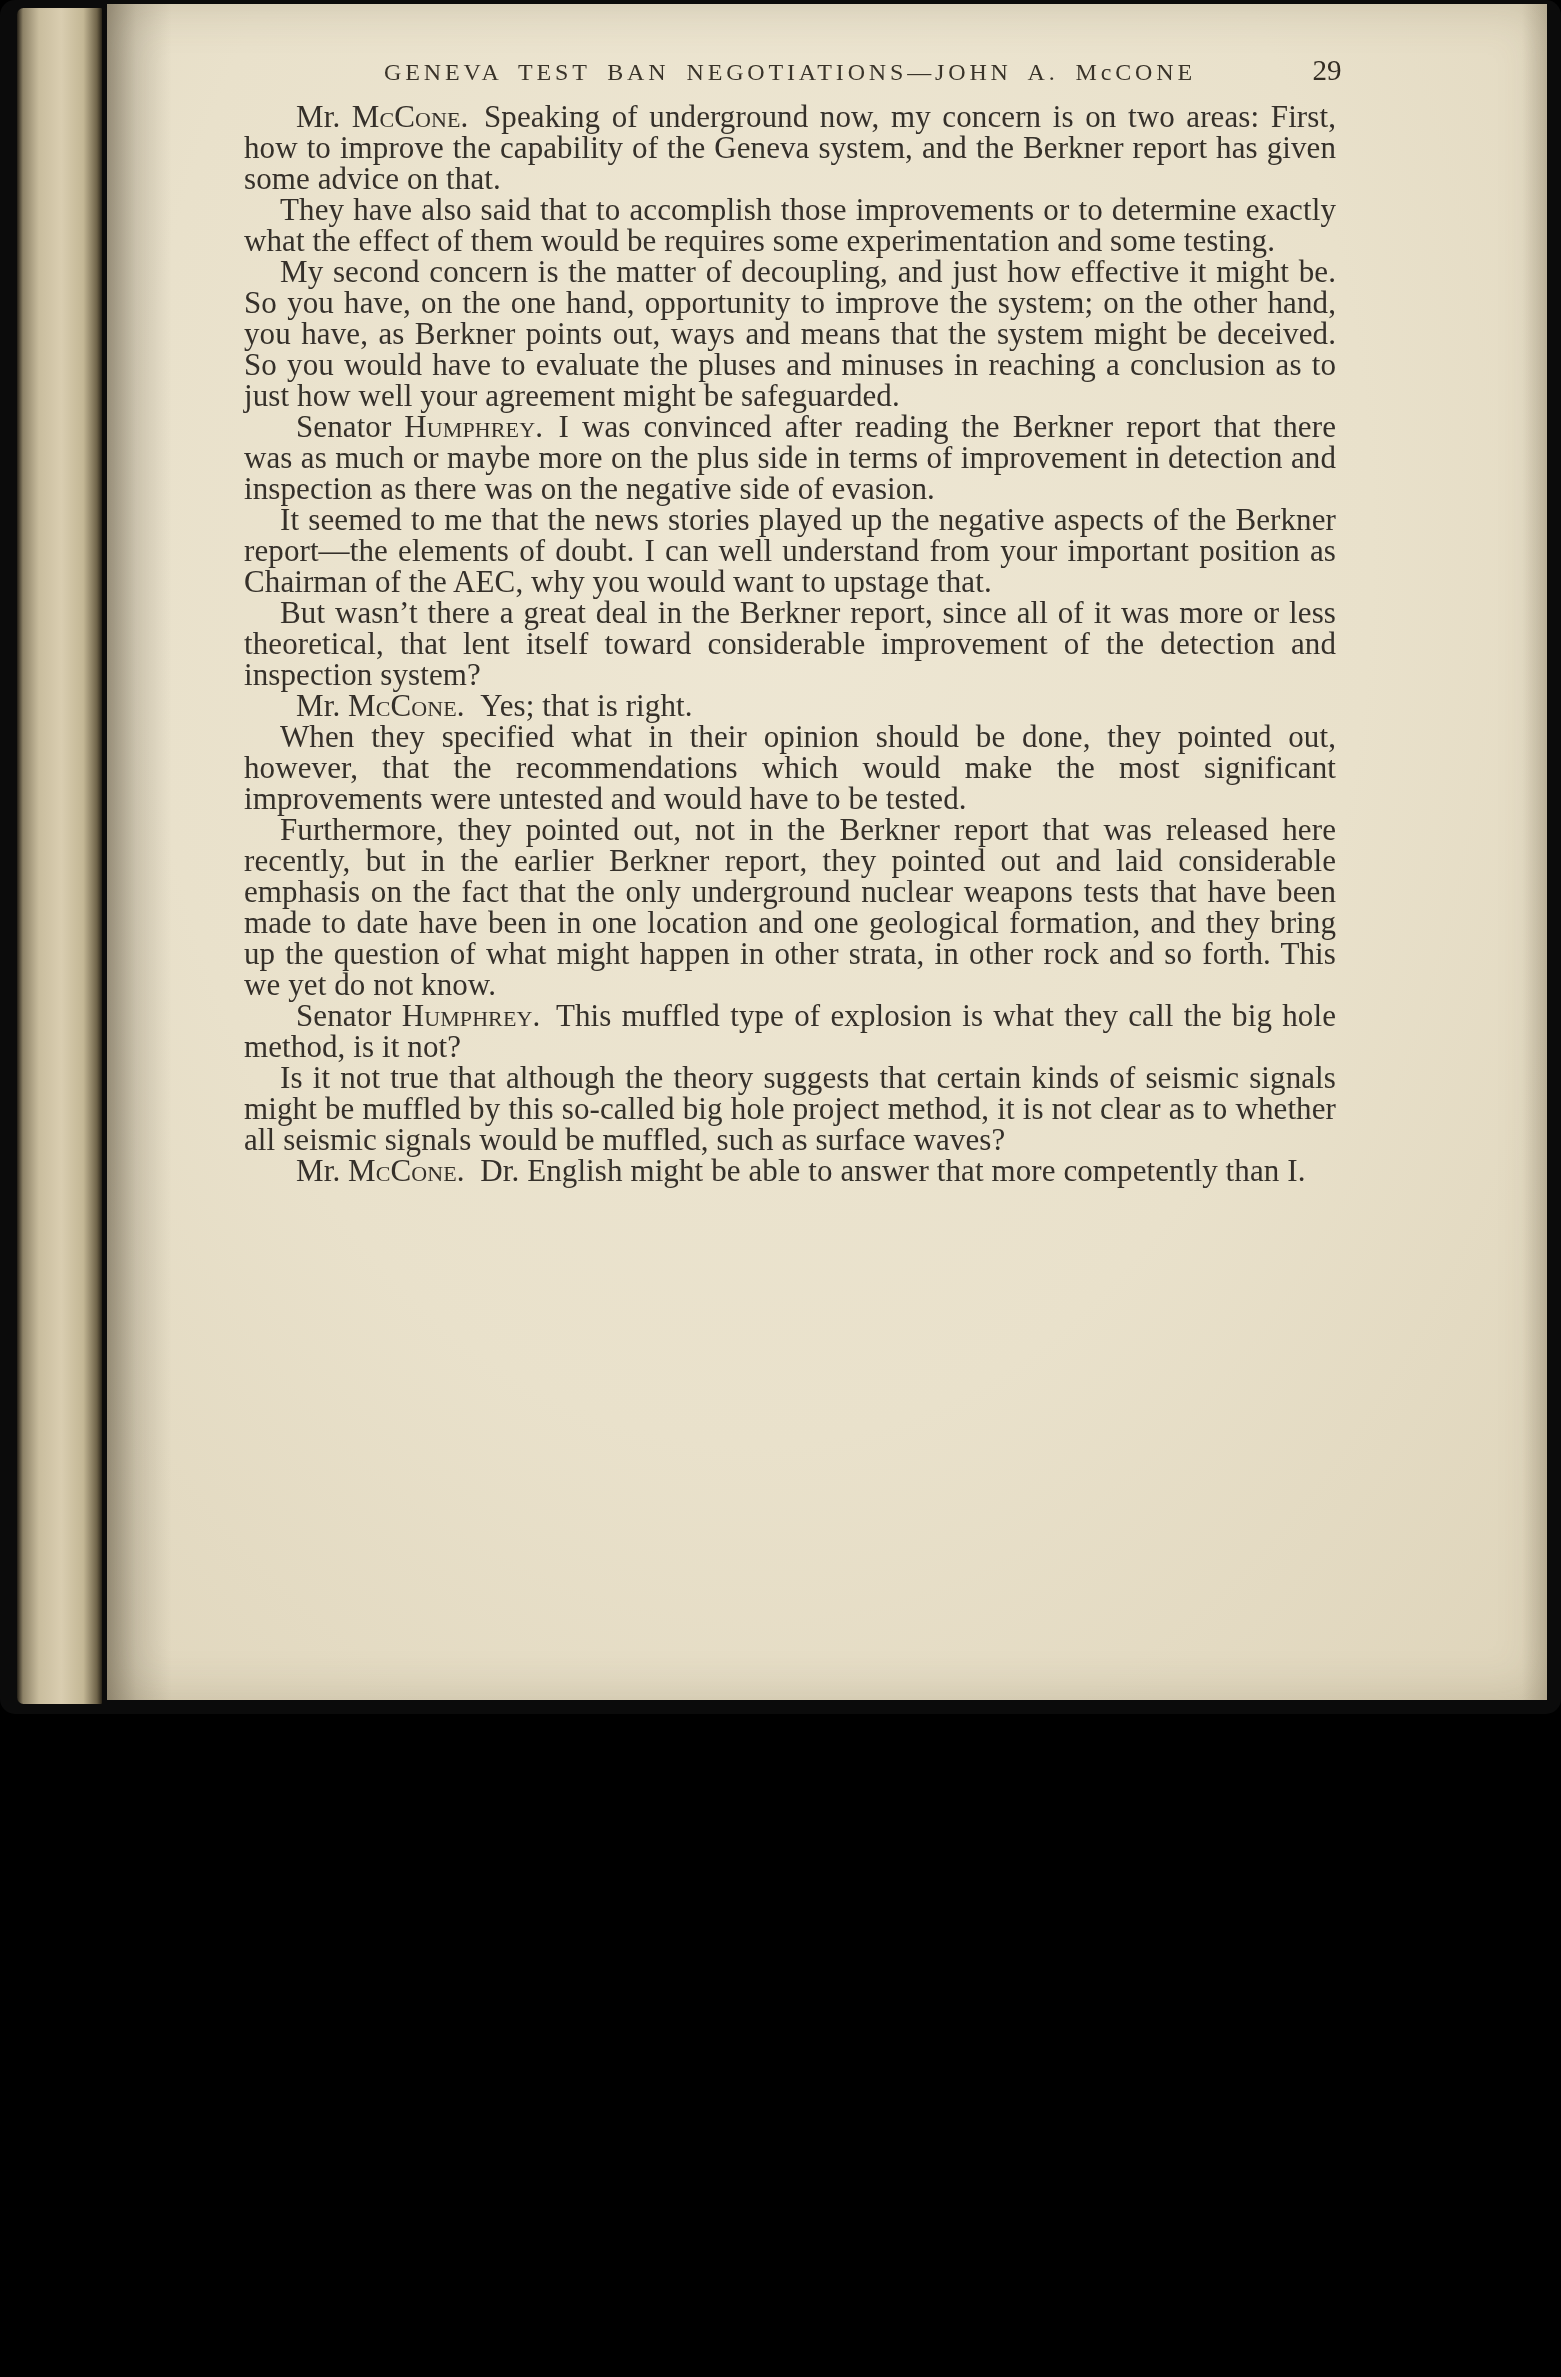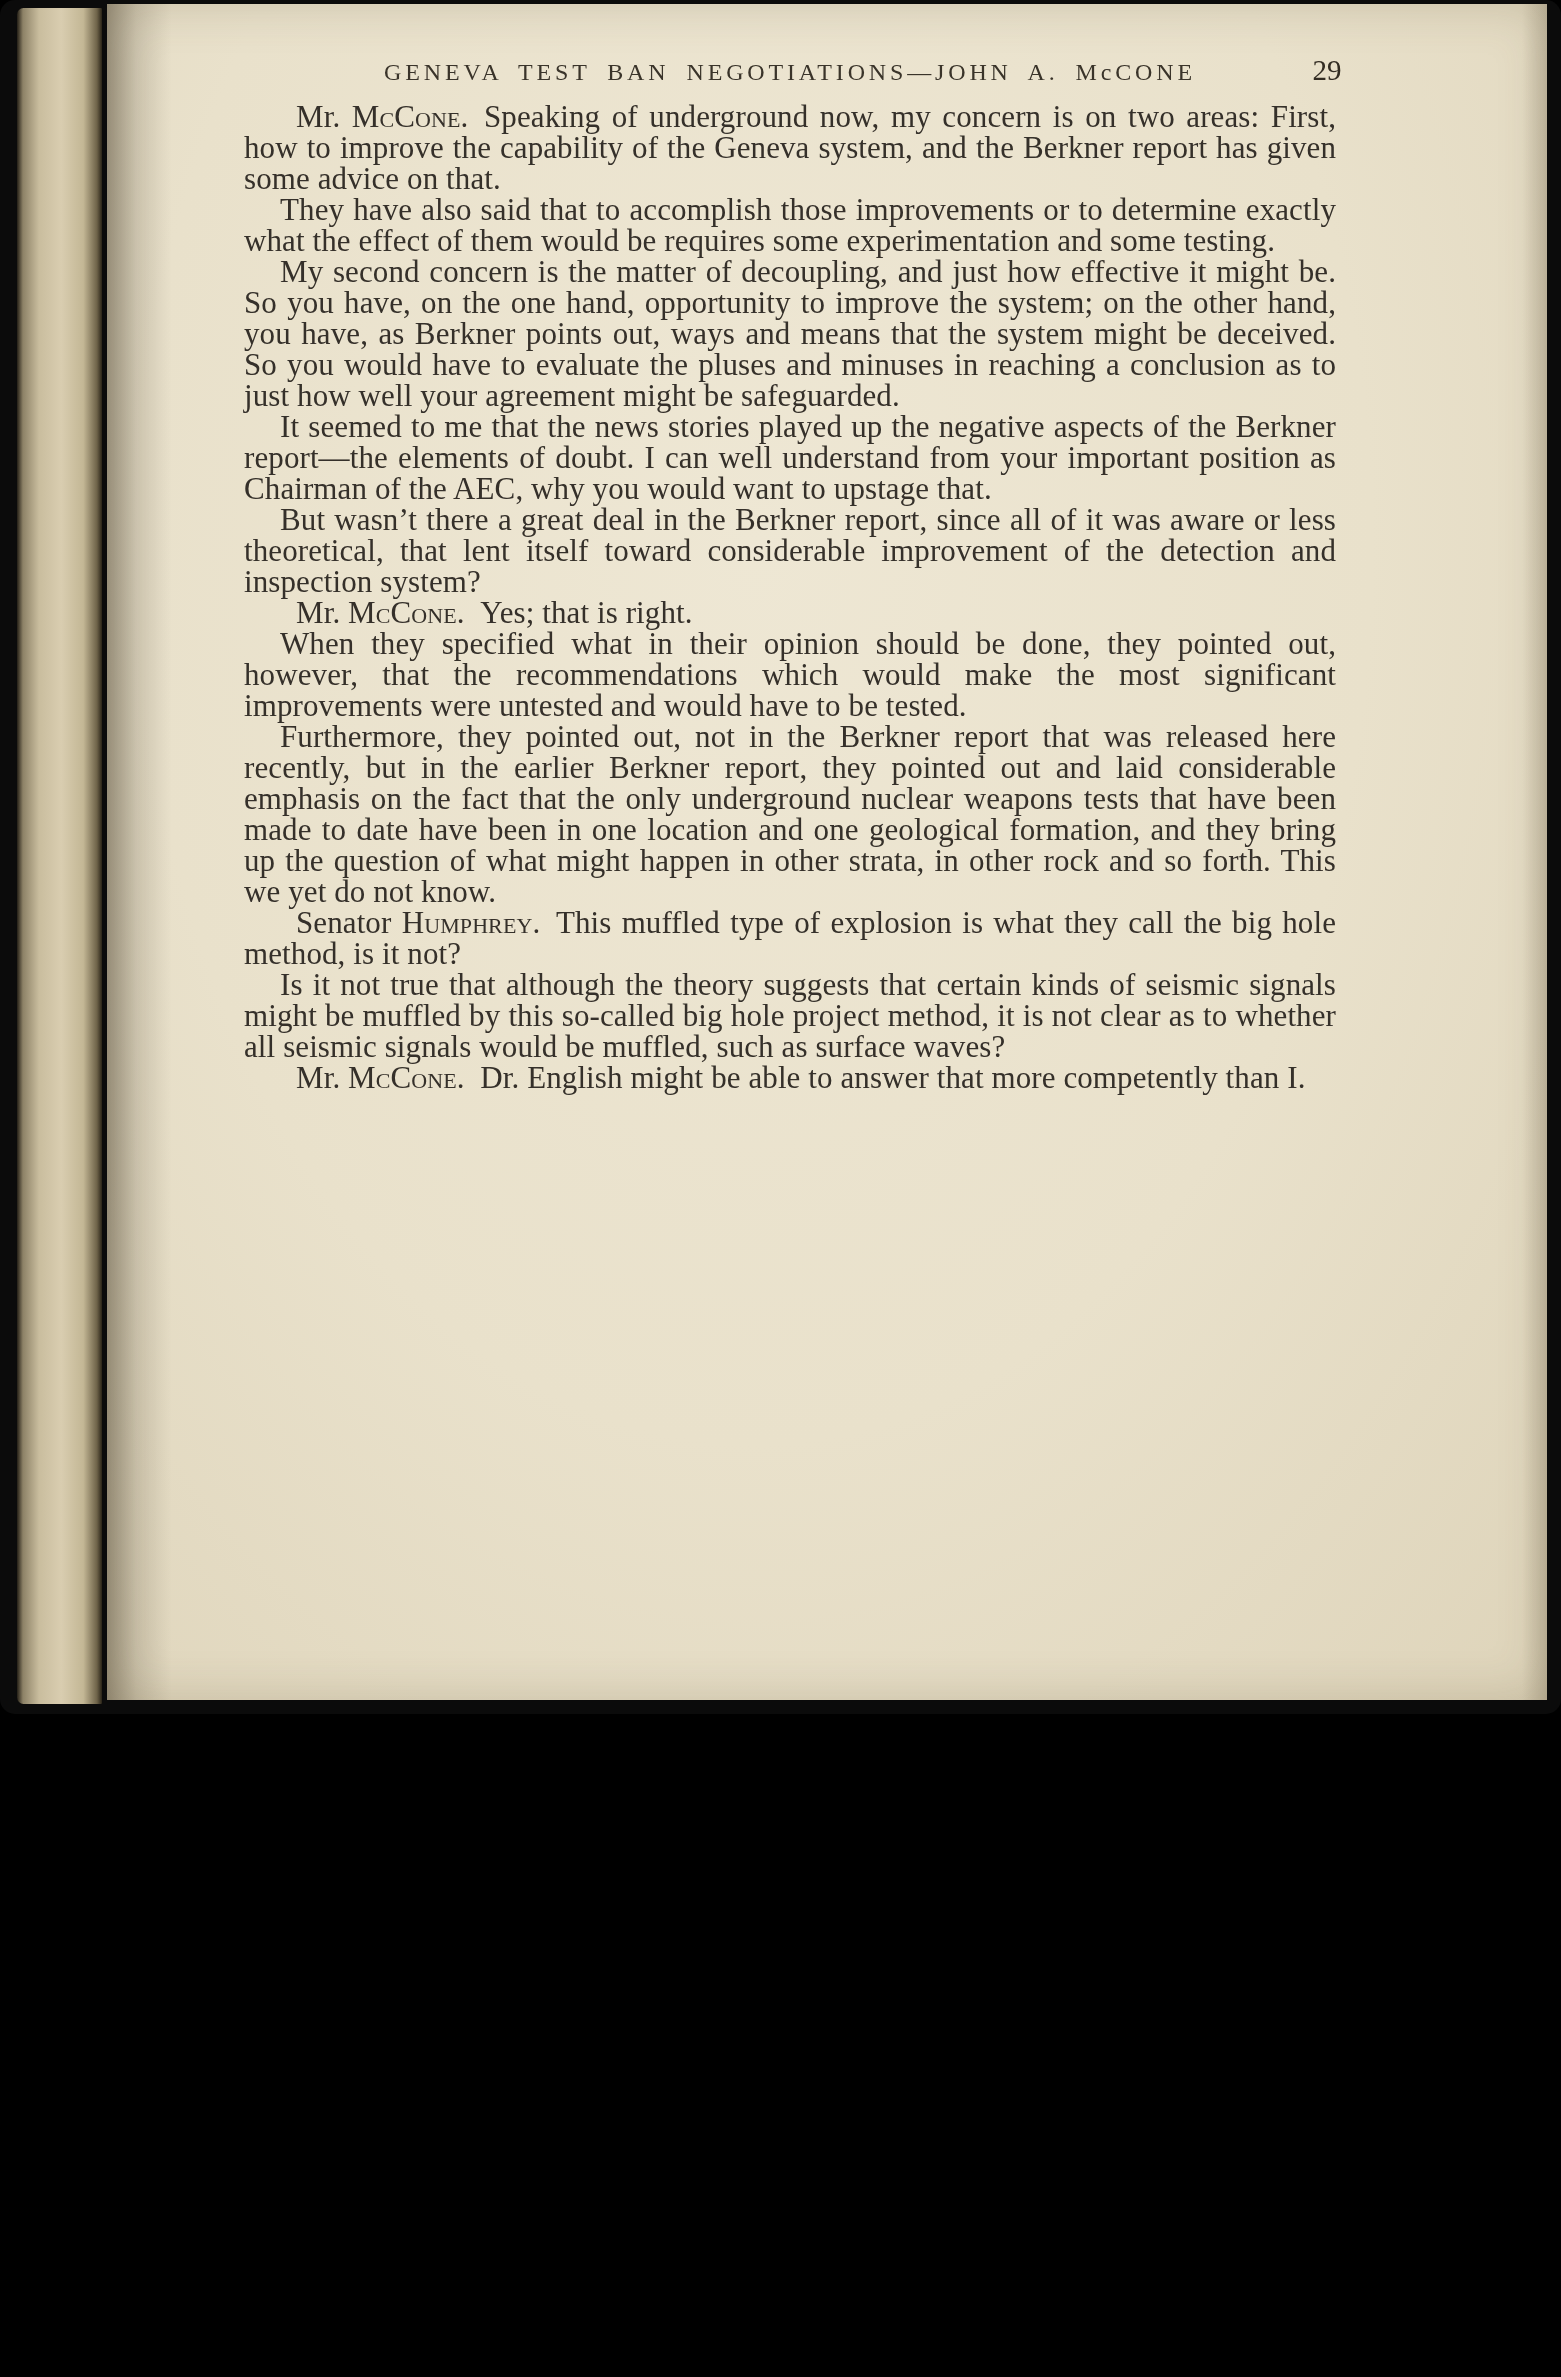--- a/index.html
+++ b/index.html
@@ -122,22 +122,23 @@
     <div class="gutter-shadow"></div>
     <div class="content">
       <div class="header">
         <span class="header-title">GENEVA TEST BAN NEGOTIATIONS—JOHN A. McCONE</span>
         <span class="page-number">29</span>
       </div>
       <div class="text-body">
           <p class="para"><span class="speaker">Mr. <span class="sc">McCone</span>. </span>Speaking of underground now, my concern is on two areas: First, how to improve the capability of the Geneva system, and the Berkner report has given some advice on that.</p>
           <p class="para">They have also said that to accomplish those improvements or to determine exactly what the effect of them would be requires some experimentation and some testing.</p>
           <p class="para">My second concern is the matter of decoupling, and just how effective it might be.  So you have, on the one hand, opportunity to improve the system; on the other hand, you have, as Berkner points out, ways and means that the system might be deceived.  So you would have to evaluate the pluses and minuses in reaching a conclusion as to just how well your agreement might be safeguarded.</p>
+          <p class="para"><span class="speaker">Senator <span class="sc">Humphrey</span>. </span>I was convinced after reading the Berkner report that there was as much or maybe more on the plus side in terms of improvement in detection and inspection as there was on the negative side of evasion.</p>
           <p class="para">It seemed to me that the news stories played up the negative aspects of the Berkner report—the elements of doubt.  I can well understand from your important position as Chairman of the AEC, why you would want to upstage that.</p>
-          <p class="para">But wasn’t there a great deal in the Berkner report, since all of it was aware or less theoretical, that lent itself toward considerable improvement of the detection and inspection system?</p>
+          <p class="para">But wasn’t there a great deal in the Berkner report, since all of it was more or less theoretical, that lent itself toward considerable improvement of the detection and inspection system?</p>
           <p class="para"><span class="speaker">Mr. <span class="sc">McCone</span>. </span>Yes; that is right.</p>
           <p class="para">When they specified what in their opinion should be done, they pointed out, however, that the recommendations which would make the most significant improvements were untested and would have to be tested.</p>
           <p class="para">Furthermore, they pointed out, not in the Berkner report that was released here recently, but in the earlier Berkner report, they pointed out and laid considerable emphasis on the fact that the only underground nuclear weapons tests that have been made to date have been in one location and one geological formation, and they bring up the question of what might happen in other strata, in other rock and so forth.  This we yet do not know.</p>
           <p class="para"><span class="speaker">Senator <span class="sc">Humphrey</span>. </span>This muffled type of explosion is what they call the big hole method, is it not?</p>
           <p class="para">Is it not true that although the theory suggests that certain kinds of seismic signals might be muffled by this so-called big hole project method, it is not clear as to whether all seismic signals would be muffled, such as surface waves?</p>
           <p class="para"><span class="speaker">Mr. <span class="sc">McCone</span>. </span>Dr. English might be able to answer that more competently than I.</p>
         </div>
     </div>
     <span class="printers-mark">4</span>
   </div>

